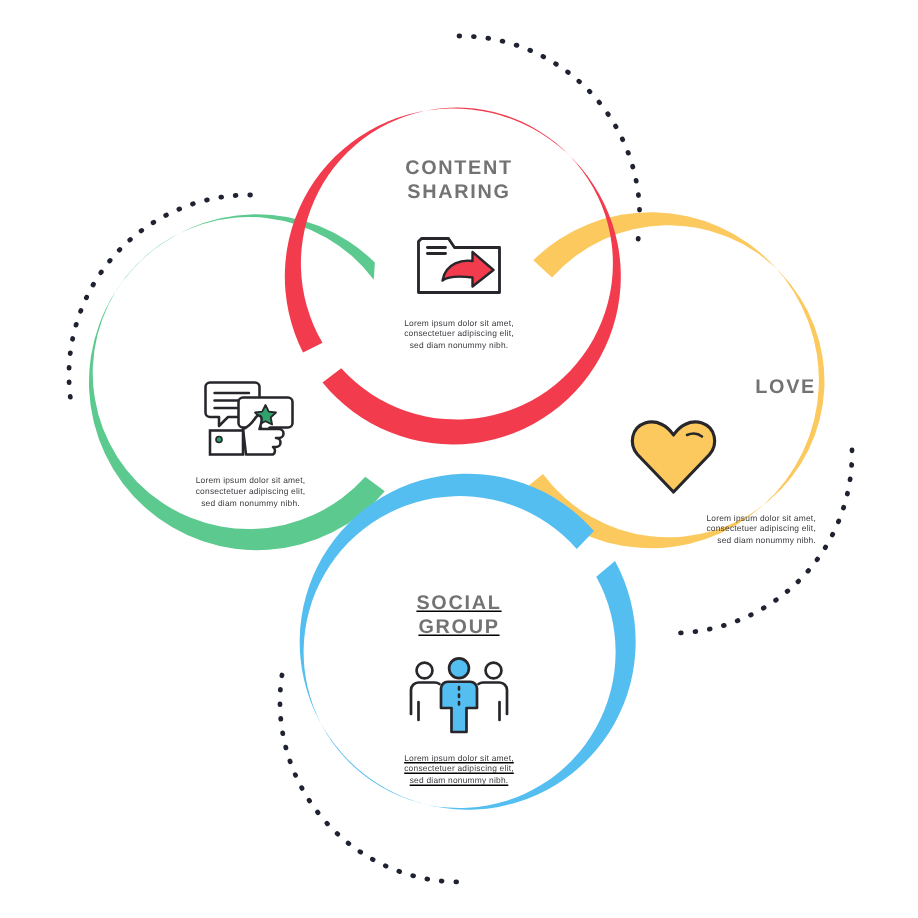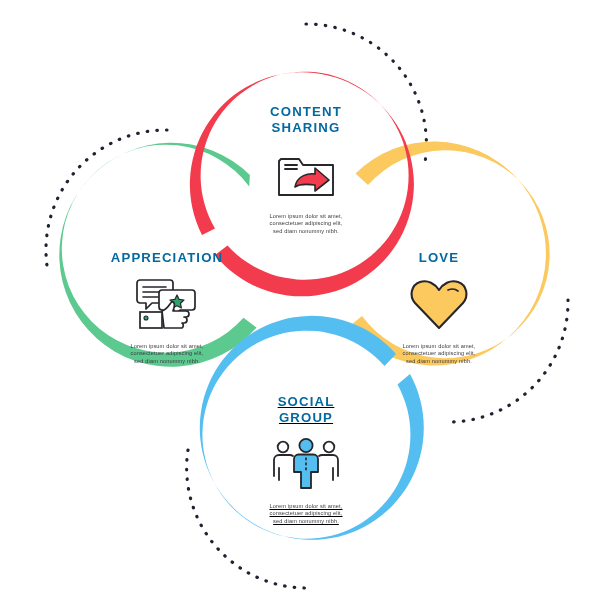--- a/index.html
+++ b/index.html
@@ -30,21 +30,21 @@
     position: absolute;
     width: 190px;
     margin-left: -95px;
     text-align: center;
     pointer-events: none;
   }
   .node-title {
     font-size: 13.2px;
     font-weight: bold;
     letter-spacing: 1.15px;
-    color: #0369a1;
+    color: #737373;
     line-height: 16px;
     margin: 0 0 9px 0;
     white-space: pre-line;
   }
   .node-icon {
     height: 58px;
     display: flex;
     align-items: center;
     justify-content: center;
     margin-bottom: 10px;
@@ -53,21 +53,21 @@
     font-size: 5.6px;
     line-height: 7.4px;
     letter-spacing: 0.15px;
     color: #3a3a40;
     white-space: pre-line;
     margin: 0;
   }
   
   #node-content  { left: 306px; top: 104px; }
   #node-apprec   { left: 167px; top: 250px; }
-  #node-love     { left: 439px; top: 250px; }
+  #node-love     { left: 449px; top: 250px; text-align: right; }
   #node-social   { top: 394px; left: 306px; text-decoration: underline; }
 </style>
 </head>
 <body>
 
 <div id="stage">
 
   <svg id="rings" viewBox="0 0 612 612">
     <defs>
       
@@ -131,21 +131,20 @@
         <line x1="10" y1="20" x2="22" y2="20" stroke="#26262b" stroke-width="1.9" stroke-linecap="round"></line>
         <path d="M20 38 C22 26 34 24 40 25 L40 19 L54 31 L40 42 L40 36 C32 35 24 35 20 38 Z" fill="#F23B4C" stroke="#26262b" stroke-width="1.6" stroke-linejoin="round"></path>
       </svg>
     </div>
     <div class="node-desc">Lorem ipsum dolor sit amet,
 consectetuer adipiscing elit,
 sed diam nonummy nibh.</div>
   </div>
 
   <div class="node" id="node-apprec">
-    <div class="node-title">APPRECIATION</div>
     <div class="node-icon">
       <svg width="70" height="56" viewBox="0 0 70 56">
 
         <path d="M8 4 H38 A3 3 0 0 1 41 7 V24 A3 3 0 0 1 38 27 H20 L14 33 L14 27 H8 A3 3 0 0 1 5 24 V7 A3 3 0 0 1 8 4 Z" fill="#ffffff" stroke="#26262b" stroke-width="1.7" stroke-linejoin="round"></path>
         <line x1="11" y1="11" x2="34" y2="11" stroke="#26262b" stroke-width="1.6" stroke-linecap="round"></line>
         <line x1="11" y1="16" x2="34" y2="16" stroke="#26262b" stroke-width="1.6" stroke-linecap="round"></line>
         <line x1="11" y1="21" x2="26" y2="21" stroke="#26262b" stroke-width="1.6" stroke-linecap="round"></line>
 
         <path d="M30 14 H60 A3 3 0 0 1 63 17 V31 A3 3 0 0 1 60 34 H48 L42 40 L42 34 H30 A3 3 0 0 1 27 31 V17 A3 3 0 0 1 30 14 Z" fill="#ffffff" stroke="#26262b" stroke-width="1.7" stroke-linejoin="round"></path>
         <path d="M45 19 L47.2 23.4 L52 24 L48.5 27.3 L49.4 32 L45 29.8 L40.6 32 L41.5 27.3 L38 24 L42.8 23.4 Z" fill="#2FA36B" stroke="#26262b" stroke-width="1.2" stroke-linejoin="round"></path>

